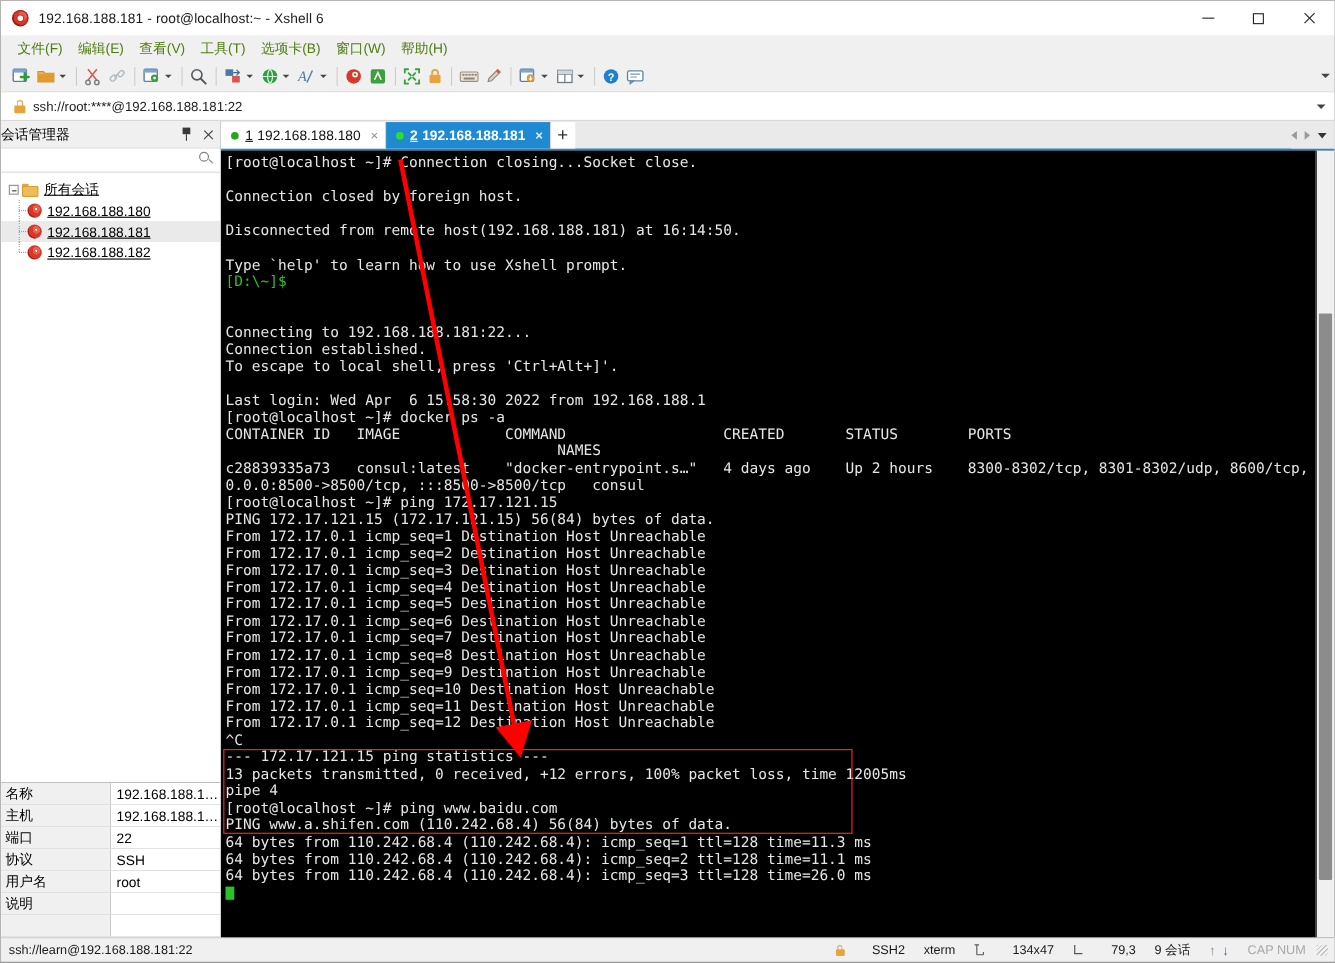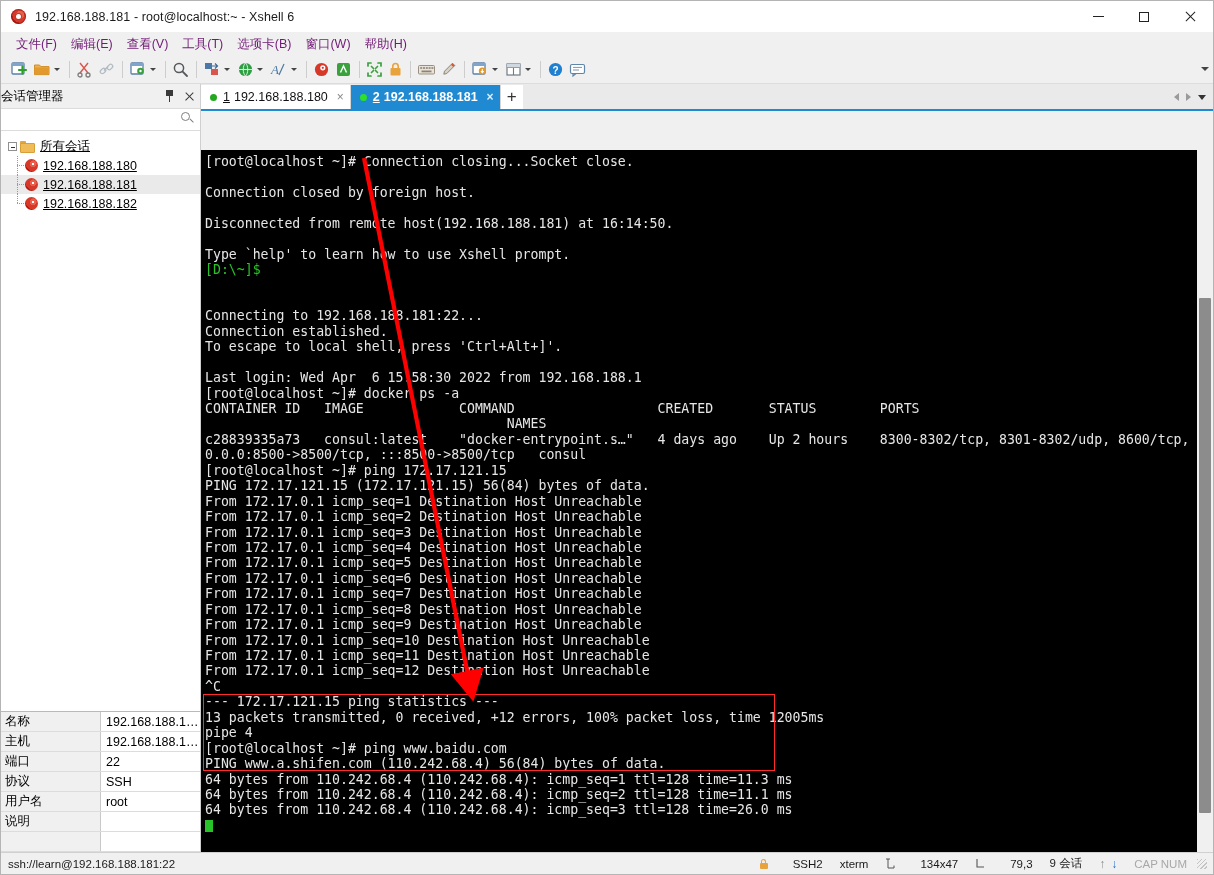--- a/index.html
+++ b/index.html
@@ -27,21 +27,21 @@
   .gl{display:block;}
   .gl-min{width:11px;height:1px;background:#222;}
   .gl-max{width:10px;height:10px;border:1px solid #222;box-sizing:border-box;}
   .gl-close{width:12px;height:12px;position:relative;}
   .gl-close:before,.gl-close:after{content:"";position:absolute;left:0;top:5px;width:13px;height:1px;background:#222;}
   .gl-close:before{transform:rotate(45deg);}
   .gl-close:after{transform:rotate(-45deg);}
 
   
   .menubar{height:22px;background:#f0f0f0;display:flex;align-items:center;padding-left:8px;flex:none;}
-  .menuitem{padding:2px 7px;font-size:12.5px;color:#701a75;line-height:16px;white-space:nowrap;}
+  .menuitem{padding:2px 7px;font-size:12.5px;color:#4d7c0f;line-height:16px;white-space:nowrap;}
 
   
   .toolbar{height:28px;background:#f0f0f0;display:flex;align-items:center;padding-left:7px;flex:none;
            border-bottom:1px solid #dcdcdc;position:relative;}
   .tbtn{display:flex;align-items:center;height:24px;padding:0 2px;margin-right:1px;}
   .sep{width:1px;height:17px;background:#cdcdcd;margin:0 4px;}
   .caret{width:0;height:0;border-left:3px solid transparent;border-right:3px solid transparent;
          border-top:3.5px solid #444;margin-left:3px;margin-right:2px;}
   .tb-overflow{position:absolute;right:4px;top:50%;transform:translateY(-50%);
       width:0;height:0;border-left:4px solid transparent;border-right:4px solid transparent;border-top:4px solid #444;}
@@ -128,21 +128,21 @@
   .tab.active .dot{background:#2ee02a;}
   .tabnum{text-decoration:underline;margin-right:4px;}
   .tabclose{margin-left:9px;font-size:12px;color:#888;line-height:10px;}
   .tab.active .tabclose{color:#dceeff;}
   .tabplus{width:22px;height:24px;display:flex;align-items:center;justify-content:center;font-size:17px;color:#333;background:#fff;}
   .tabnav{margin-left:auto;display:flex;align-items:center;gap:7px;padding-right:7px;height:24px;background:#eaeaea;}
   .tri-l{width:0;height:0;border-top:4px solid transparent;border-bottom:4px solid transparent;border-right:5px solid #9a9a9a;}
   .tri-r{width:0;height:0;border-top:4px solid transparent;border-bottom:4px solid transparent;border-left:5px solid #9a9a9a;}
   .tri-d{width:0;height:0;border-left:4px solid transparent;border-right:4px solid transparent;border-top:5px solid #333;}
 
-  .termwrap{flex:1;display:flex;min-height:0;background:#404040;position:relative;margin-top:39px;}
+  .termwrap{flex:1;display:flex;min-height:0;background:#404040;position:relative;}
   .term{flex:1;background:#000000;overflow:hidden;position:relative;min-width:0;
         font-family:"DejaVu Sans Mono","Liberation Mono",monospace;
         font-size:13.2px;line-height:15.45px;color:#e6e6e6;padding:4px 0 0 4px;box-sizing:border-box;
         white-space:pre;letter-spacing:0px;}
   .term .ln{height:15.45px;white-space:pre;}
   .term .green{color:#28c328;}
   .cursorblk{display:inline-block;width:8px;height:12px;background:#28c328;vertical-align:-2px;}
 
   .redbox{position:absolute;border:1.5px solid #ff2b2b;box-sizing:border-box;pointer-events:none;}
   .arrowsvg{position:absolute;left:0;top:0;pointer-events:none;}
@@ -345,20 +345,28 @@
     <div class="tbtn">
       <svg width="18" height="17" viewBox="0 0 18 17">
           <rect x="1.5" y="3.5" width="14" height="9" rx="1.5" fill="#fff" stroke="#5f86a8" stroke-width="1.2"></rect>
           <path d="M4 12.5v2.5l3-2.5z" fill="#fff" stroke="#5f86a8" stroke-width="1.2"></path>
           <path d="M4 6.4h9M4 9h6" stroke="#7e95a8" stroke-width="1"></path>
         </svg>
     </div>
     <span class="tb-overflow"></span>
   </div>
 
+  <div class="addrbar">
+    <span class="lock">
+        <span class="shack"></span>
+        <span class="body"></span>
+      </span>
+    <span class="addrtext">ssh://root:****@192.168.188.181:22</span>
+    <span class="addr-caret"></span>
+  </div>
 
 
   <div class="bodysplit">
 
     <div class="leftpanel">
       <div class="lp-header">
         <span class="lp-title">会话管理器</span>
         <span class="lp-hdr-btns">
           <span class="pin"></span>
           <span class="xmark"></span>

